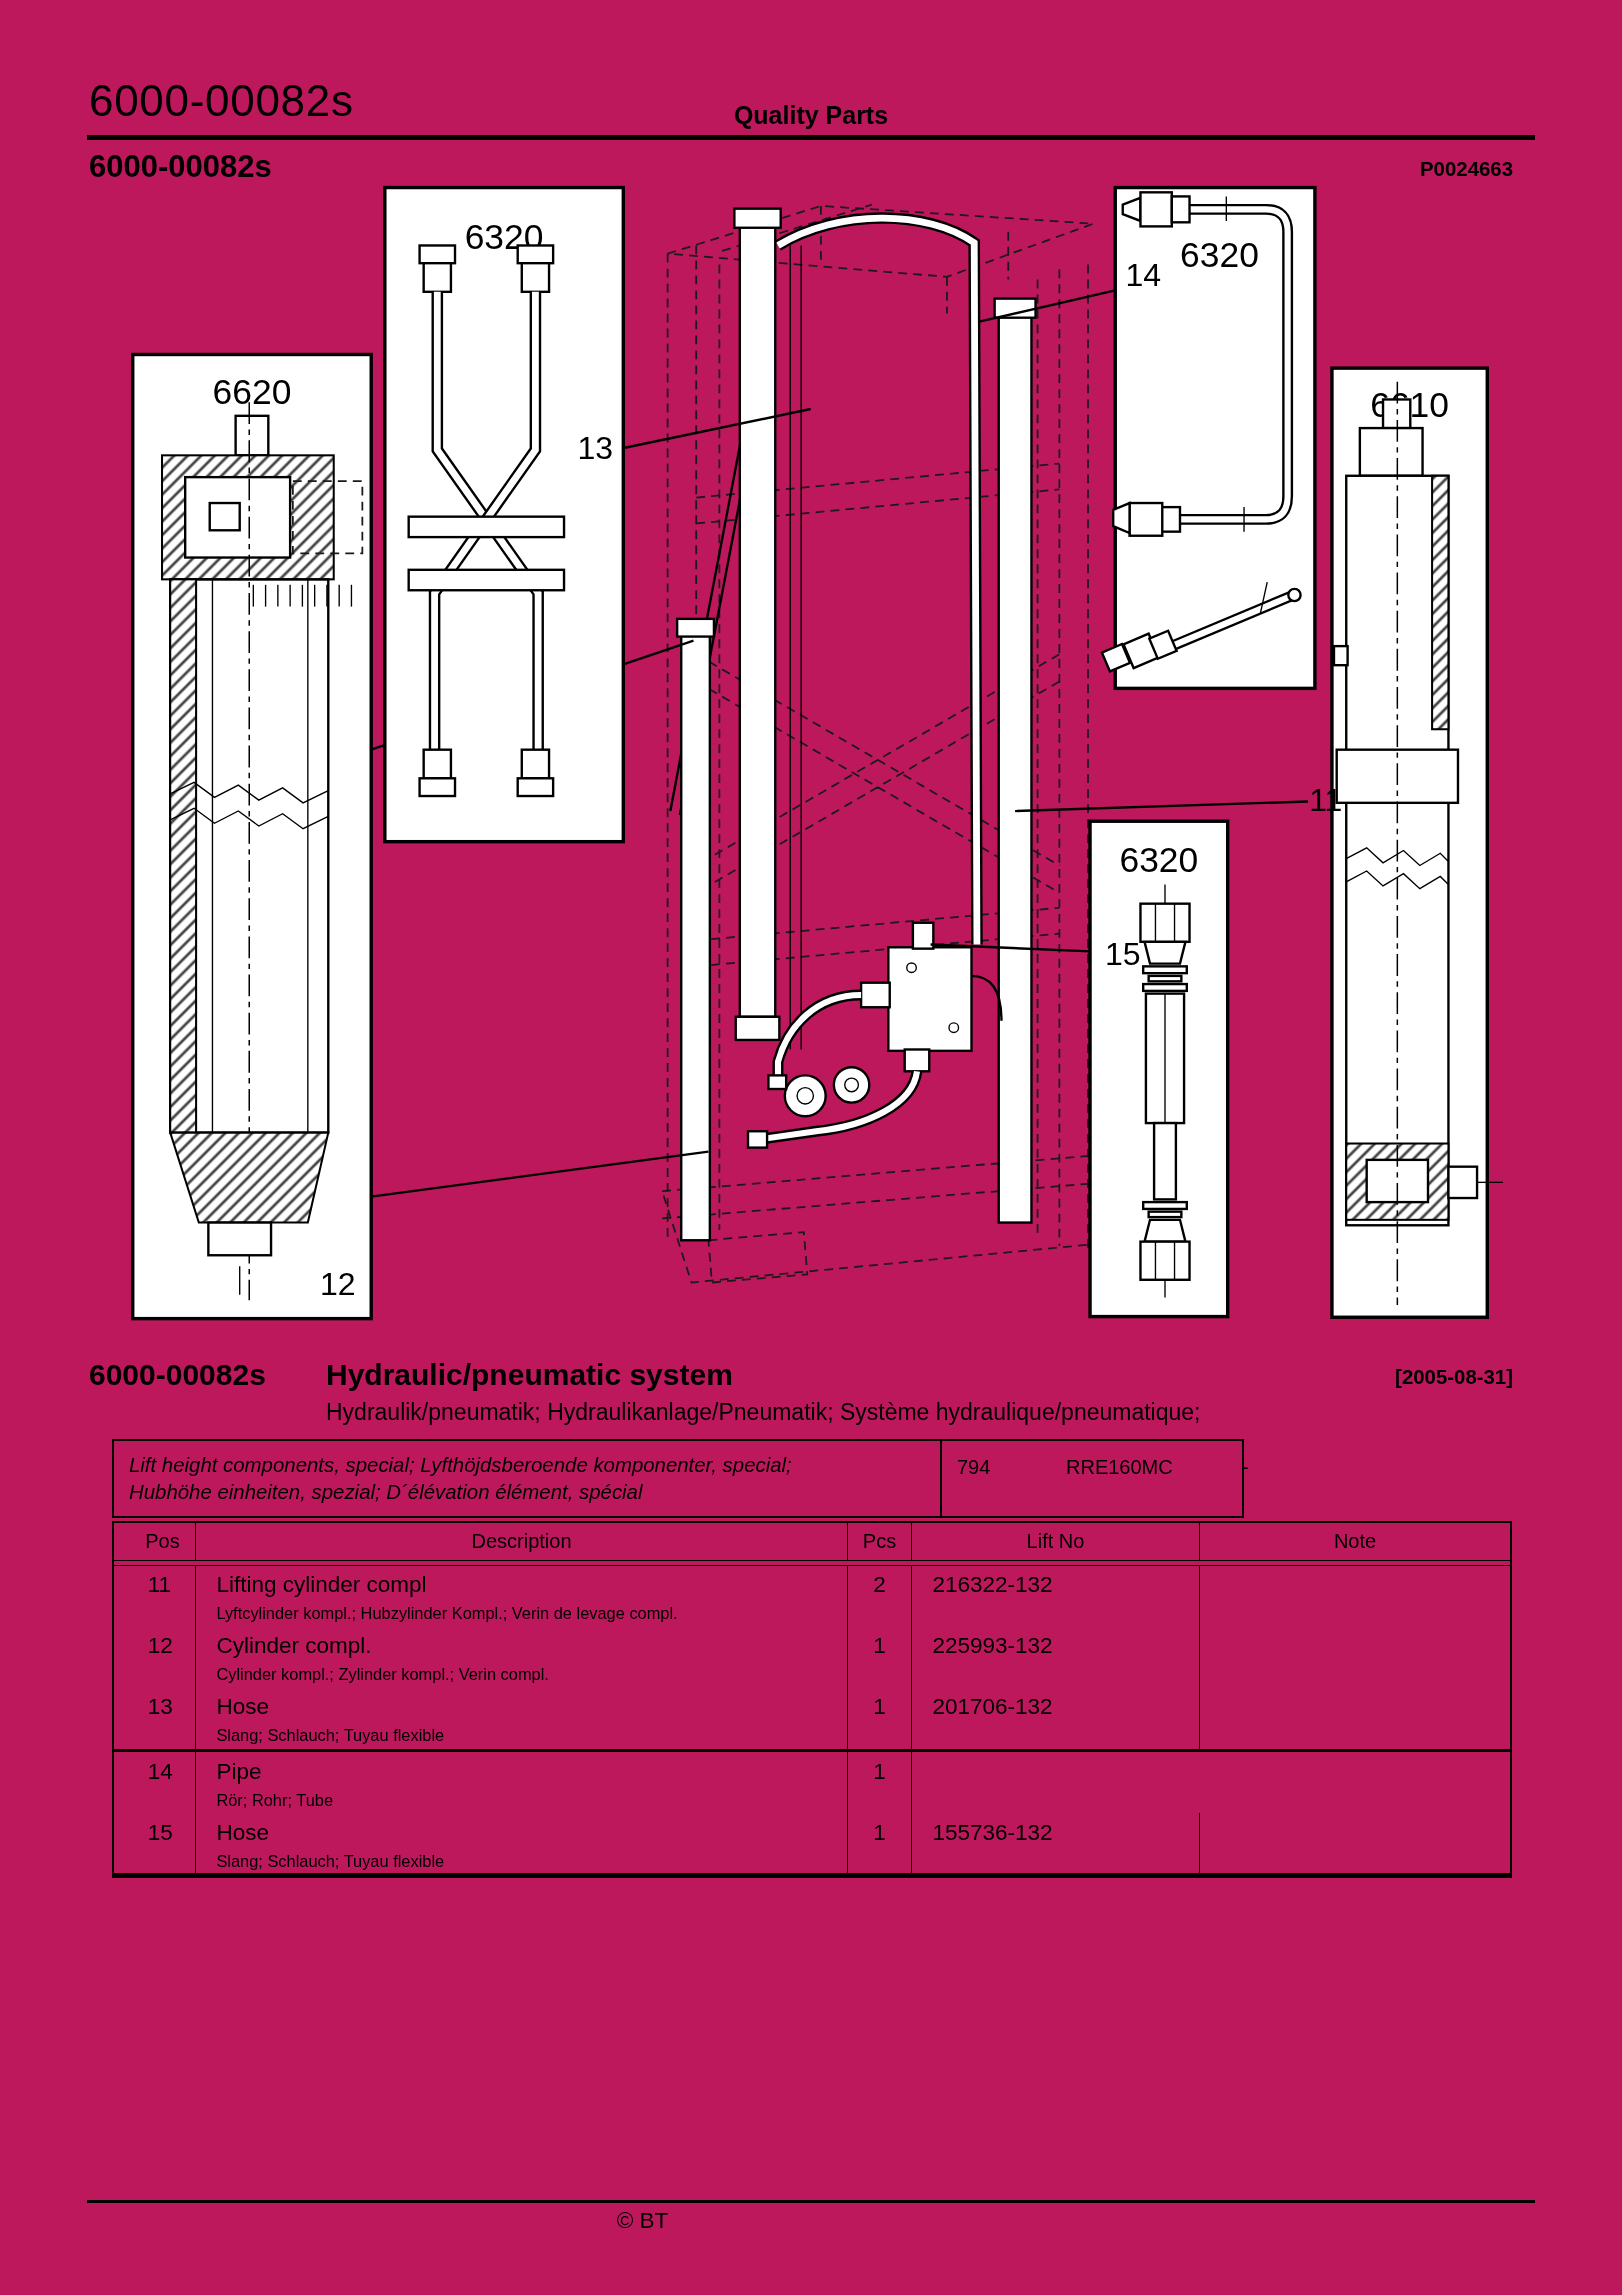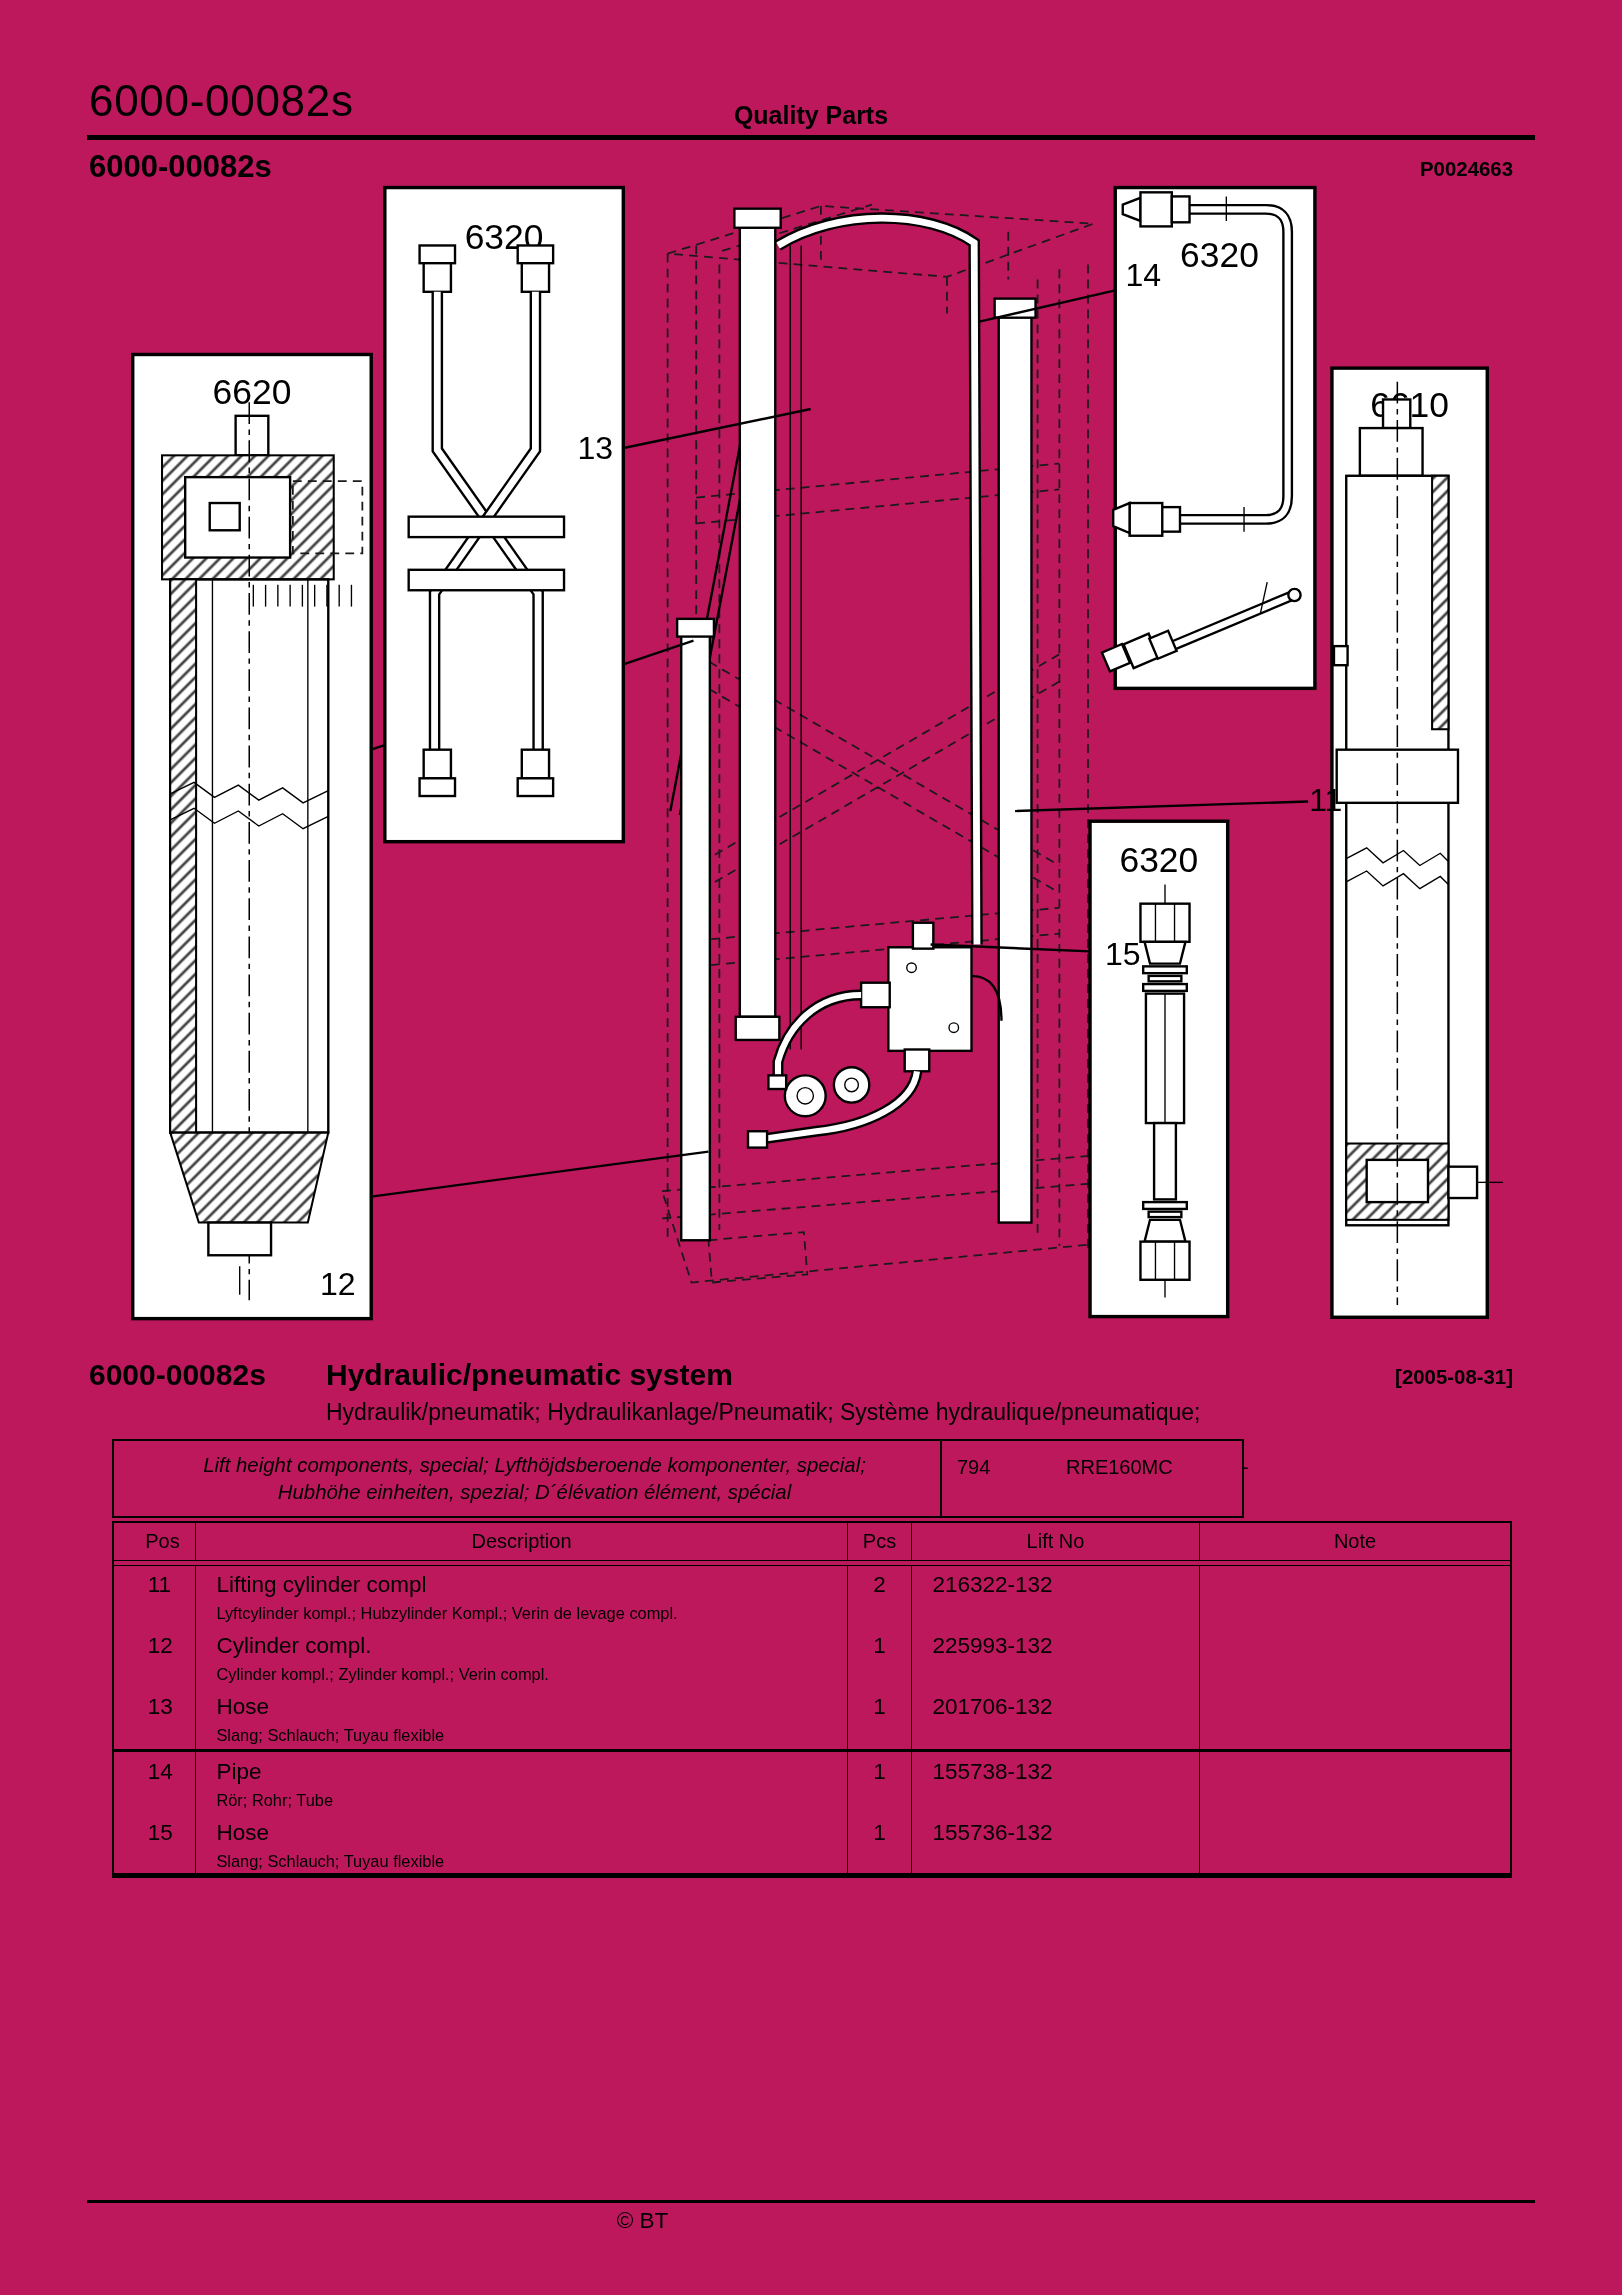--- a/index.html
+++ b/index.html
@@ -28,21 +28,21 @@
   .hoseW{fill:none;stroke:#fff;stroke-width:10px;}
   .htch{fill:url(#h);stroke:#000;stroke-width:3px;}
   text.code{font-size:52px;fill:#000;}
   text.pos{font-size:47px;fill:#000;}
   
   .sec-code{position:absolute;left:89px;top:1358px;font-size:30px;font-weight:700;}
   .sec-title{position:absolute;left:326px;top:1358px;font-size:30px;font-weight:700;}
   .sec-date{position:absolute;right:109px;top:1366px;font-size:20.4px;font-weight:700;margin-left:16px;}
   .sec-sub{position:absolute;left:326px;top:1399px;font-size:23px;}
   
-  .grpbox{position:absolute;left:112px;top:1439px;width:1132px;height:79px;border:2.7px solid #000;box-sizing:border-box;display:flex;text-align:center;}
+  .grpbox{position:absolute;left:112px;top:1439px;width:1132px;height:79px;border:2.7px solid #000;box-sizing:border-box;display:flex;}
   .grp-left{width:828px;border-right:2px solid #000;box-sizing:border-box;padding:11px 0 0 15px;
             font-size:20.4px;font-style:italic;line-height:26.6px;}
   .grp-right{position:relative;flex:1;font-size:20px;}
   .grp-right .g1{position:absolute;left:15px;top:15px;}
   .grp-right .g2{position:absolute;left:80px;top:15px;margin-left:44px;}
   .grp-right .g3{position:absolute;left:300px;top:15px;}
   .tbl{position:absolute;left:112px;top:1521px;width:1400px;border:2.7px solid #000;border-bottom-width:5.5px;box-sizing:border-box;}
   .trow{display:grid;grid-template-columns:66px 652px 64px 288px 1fr;padding-left:16px;}
   .trow > div{border-right:1.7px solid #000;box-sizing:border-box;}
   .trow > div:last-child{border-right:none;}
@@ -326,21 +326,20 @@
 
     <div class="block-sep"></div>
 
     <div class="trow body-row">
       <div class="cell-pos">14</div>
       <div class="cell-desc">
         <div class="desc-main">Pipe</div>
         <div class="desc-alt">Rör; Rohr; Tube</div>
       </div>
       <div class="cell-pcs">1</div>
-      <div class="cell-part">155738-132</div>
       <div class="cell-note"></div>
     </div>
 
     <div class="trow body-row" style="height:60px">
       <div class="cell-pos">15</div>
       <div class="cell-desc">
         <div class="desc-main">Hose</div>
         <div class="desc-alt">Slang; Schlauch; Tuyau flexible</div>
       </div>
       <div class="cell-pcs">1</div>

